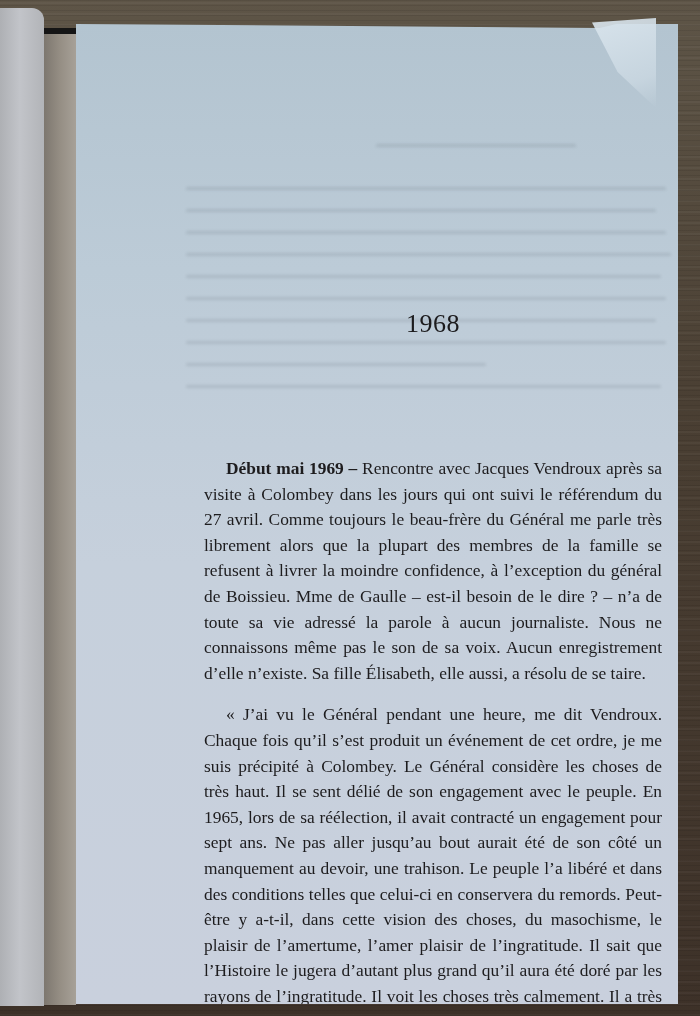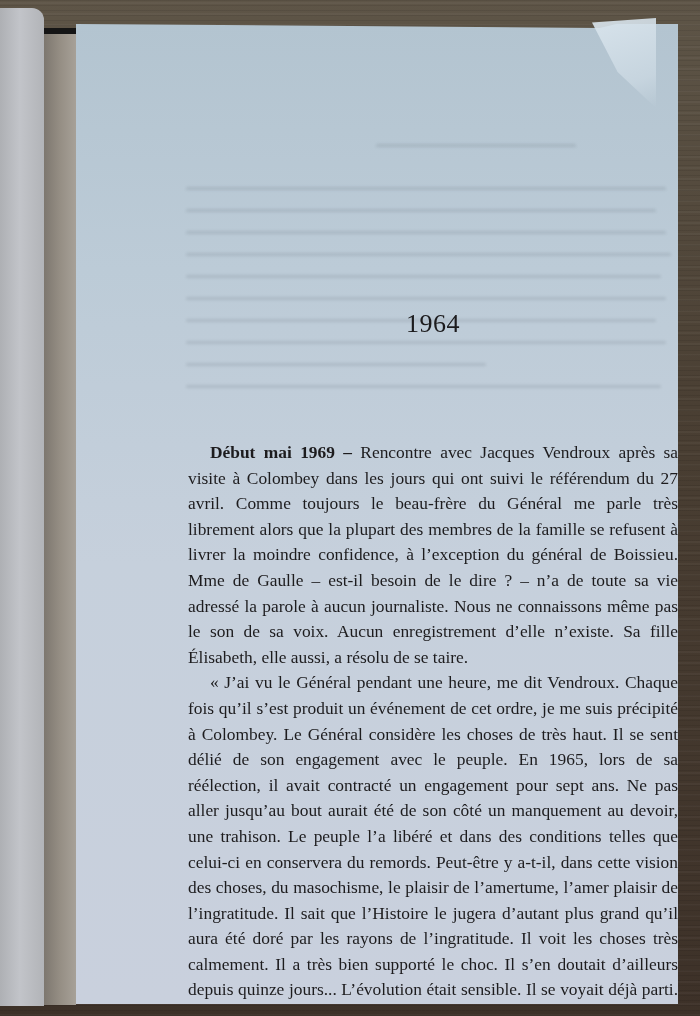--- a/index.html
+++ b/index.html
@@ -100,21 +100,21 @@
     .body-text {
       position: absolute;
       top: 416px;
       left: 0;
       width: 490px;
       font-size: 17.4px;
       line-height: 25.6px;
       text-align: justify;
     }
     .para {
-      margin: 0;
+      margin: 16px;
       text-indent: 22px;
     }
     .para .lead {
       font-weight: bold;
     }
   </style>
 </head>
 <body>
 
 <div class="wood-grain"></div>
@@ -131,21 +131,21 @@
     <div class="bleed-line" style="width:97%"></div>
     <div class="bleed-line" style="width:95%"></div>
     <div class="bleed-line" style="width:96%"></div>
     <div class="bleed-line" style="width:94%"></div>
     <div class="bleed-line" style="width:96%"></div>
     <div class="bleed-line" style="width:60%"></div>
     <div class="bleed-line" style="width:95%"></div>
   </div>
 
   <div class="content">
-    <div class="chapter-title">1964</div>
+    <div class="chapter-title">1968</div>
 
     <div class="body-text">
       <p class="para">
         <span class="lead">Début mai 1969 –</span><span> Rencontre avec Jacques Vendroux après sa visite à Colombey dans les jours qui ont suivi le référendum du 27 avril. Comme toujours le beau-frère du Général me parle très librement alors que la plupart des membres de la famille se refusent à livrer la moindre confidence, à l’exception du général de Boissieu. Mme de Gaulle – est-il besoin de le dire ? – n’a de toute sa vie adressé la parole à aucun journaliste. Nous ne connaissons même pas le son de sa voix. Aucun enregistrement d’elle n’existe. Sa fille Élisabeth, elle aussi, a résolu de se taire.</span>
       </p>
       <p class="para">
         <span>« J’ai vu le Général pendant une heure, me dit Vendroux. Chaque fois qu’il s’est produit un événement de cet ordre, je me suis précipité à Colombey. Le Général considère les choses de très haut. Il se sent délié de son engagement avec le peuple. En 1965, lors de sa réélection, il avait contracté un engagement pour sept ans. Ne pas aller jusqu’au bout aurait été de son côté un manquement au devoir, une trahison. Le peuple l’a libéré et dans des conditions telles que celui-ci en conservera du remords. Peut-être y a-t-il, dans cette vision des choses, du masochisme, le plaisir de l’amertume, l’amer plaisir de l’ingratitude. Il sait que l’Histoire le jugera d’autant plus grand qu’il aura été doré par les rayons de l’ingratitude. Il voit les choses très calmement. Il a très bien supporté le choc. Il s’en doutait d’ailleurs depuis quinze jours... L’évolution était sensible. Il se voyait déjà parti. »</span>
       </p>
     </div>
   </div>

